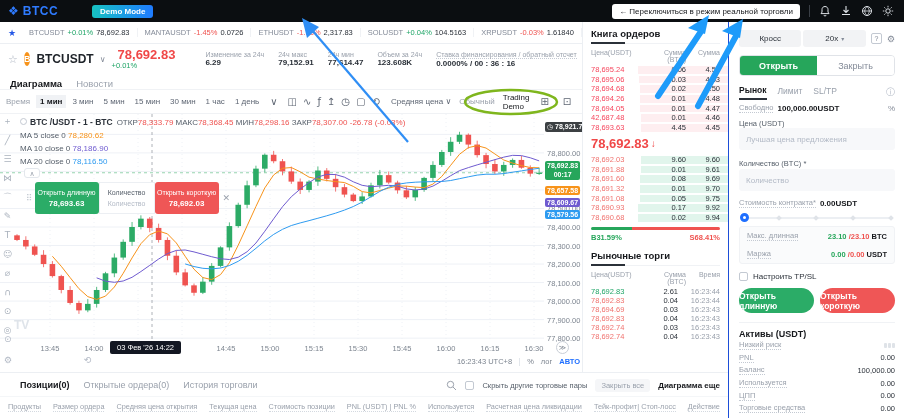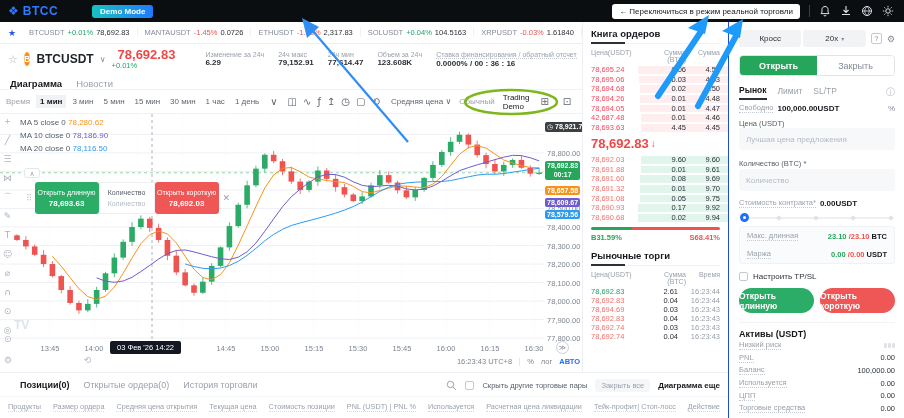--- a/index.html
+++ b/index.html
@@ -450,20 +450,23 @@
         <rect x="518.6500000000001" y="45.940983606557374" width="5.6" height="7.78032786885246" fill="#ef5350"></rect>
         <line x1="530.3" y1="51.31311475409836" x2="530.3" y2="62.61311475409836" stroke="#ef5350" stroke-width="0.8"></line>
         <rect x="527.5" y="53.721311475409834" width="5.6" height="5.927868852459021" fill="#ef5350"></rect>
         <line x1="539.15" y1="53.721311475409834" x2="539.15" y2="60.945901639344264" stroke="#2cab66" stroke-width="0.8"></line>
         <rect x="536.35" y="58.72295081967213" width="5.6" height="1.2" fill="#2cab66"></rect>
         <polyline points="52.4,142.2688524590164 61.25,152.272131147541 70.1,163.57213114754097 78.94999999999999,174.68688524590164 87.8,182.65245901639344 96.64999999999999,185.4311475409836 105.5,182.09672131147542 114.35,173.01967213114753 123.19999999999999,159.31147540983608 132.05,143.9360655737705 140.89999999999998,129.672131147541 149.75,120.59508196721312 158.6,117.07540983606557 167.45,119.85409836065574 176.29999999999998,128.9311475409836 185.15,142.2688524590164 194,155.2360655737705 202.85,163.57213114754097 211.7,165.60983606557377 220.54999999999998,160.6081967213115 229.39999999999998,148.75245901639343 238.25,131.15409836065575 247.1,111.88852459016394 255.95,92.4377049180328 264.79999999999995,73.91311475409836 273.65,60.945901639344264 282.5,54.27704918032787 291.34999999999997,53.53606557377049 300.2,57.79672131147541 309.05,63.16885245901639 317.9,65.02131147540983 326.75,66.50327868852459 335.59999999999997,67.61475409836065 344.45,68.54098360655738 353.3,72.4311475409836 362.15,77.61803278688525 371,78.91475409836066 379.84999999999997,76.50655737704918 388.7,74.09836065573771 397.55,71.94950819672023 406.4,72.13475409835958 415.25,73.0609836065563 424.09999999999997,73.61672131147434 432.95,70.09704918032679 441.79999999999995,62.427868852459014 450.65,51.31311475409836 459.5,40.27245901639236 468.34999999999997,33.60360655737597 477.2,31.64000000000054 486.04999999999995,34.04819672131202 494.9,39.97606557377103 503.75,46.01508196721203 512.5999999999999,49.09016393442623 521.45,51.60950819672239 530.3,53.53606557377049 539.15,53.79540983606449" fill="none" stroke="#f7931a" stroke-width="1"></polyline>
         <polyline points="96.64999999999999,163.85 105.5,167.1844262295082 114.35,168.29590163934427 123.19999999999999,166.99918032786886 132.05,163.29426229508198 140.89999999999998,157.5516393442623 149.75,151.34590163934425 158.6,145.04754098360655 167.45,139.5827868852459 176.29999999999998,136.43360655737706 185.15,135.9704918032787 194,137.9155737704918 202.85,140.3237704918033 211.7,142.73196721311476 220.54999999999998,144.76967213114753 229.39999999999998,145.51065573770492 238.25,143.19508196721313 247.1,137.73032786885247 255.95,129.02377049180328 264.79999999999995,117.26065573770492 273.65,104.84918032786885 282.5,92.7155737704918 291.34999999999997,82.71229508196721 300.2,75.1172131147541 309.05,68.54098360655738 317.9,62.98360655737705 326.75,60.390163934426226 335.59999999999997,60.575409836065575 344.45,63.16885245901639 353.3,67.8 362.15,71.31967213114754 371,72.70901639344262 379.84999999999997,72.06065573770492 388.7,71.31967213114754 397.55,72.19032786885192 406.4,74.87639344262242 415.25,75.98786885245848 424.09999999999997,75.06163934426175 432.95,72.09770491803225 441.79999999999995,67.18868852458962 450.65,61.72393442622897 459.5,56.66672131147433 468.34999999999997,53.61016393442515 477.2,50.86852459016501 486.04999999999995,48.23803278688417 494.9,45.64459016393335 503.75,43.1437704918022 512.5999999999999,41.3468852459011 521.45,41.624754098360114 530.3,43.792131147539905 539.15,46.88573770491911" fill="none" stroke="#6f5bd0" stroke-width="1"></polyline>
         <polyline points="185.15,149.91024590163934 194,152.55 202.85,154.30983606557376 211.7,154.8655737704918 220.54999999999998,154.03196721311474 229.39999999999998,151.5311475409836 238.25,147.2704918032787 247.1,141.3889344262295 255.95,134.30327868852459 264.79999999999995,126.84713114754098 273.65,120.40983606557377 282.5,115.31557377049181 291.34999999999997,111.51803278688524 300.2,108.92459016393443 309.05,106.65532786885245 317.9,104.24713114754098 326.75,101.79262295081968 335.59999999999997,99.15286885245902 344.45,96.09631147540983 353.3,92.53032786885245 362.15,88.0844262295082 371,82.71229508196721 379.84999999999997,77.38647540983607 388.7,73.21844262295082 397.55,70.36565573770599 406.4,68.93000000000107 415.25,68.1890163934437 424.09999999999997,67.81852459016501 432.95,67.63327868852566 441.79999999999995,67.49434426229617 450.65,66.5218032786896 459.5,64.68786885245848 468.34999999999997,62.83540983606503 477.2,61.094098360656275 486.04999999999995,60.21418032786939 494.9,60.26049180327923 503.75,59.56581967213169 512.5999999999999,58.20426229508143 521.45,56.86122950819618 530.3,55.490409836066114 539.15,54.304836065572694" fill="none" stroke="#2e9bf0" stroke-width="1"></polyline>
       </svg>
     <div id="legend">
+      <div>
+        <span class="lg-dot"></span><span class="lg-title">BTC /USDT - 1 - BTC</span><span class="lg-ohlc"><span id="ohlc-parts"><span><b>ОТКР</b>78,333.79 </span><span><b>МАКС</b>78,368.45 </span><span><b>МИН</b>78,298.16 </span><span><b>ЗАКР</b>78,307.00 </span></span> <span>-26.78 (-0.03%)</span></span>
+      </div>
       <div id="ma-rows">
           <div class="ma-row"><span>MA 5 close 0  </span><span class="ma-val5">78,280.62</span></div>
           <div class="ma-row"><span>MA 10 close 0  </span><span class="ma-val10">78,186.90</span></div>
           <div class="ma-row"><span>MA 20 close 0  </span><span class="ma-val20">78,116.50</span></div>
         </div>
     </div>
     <div id="collapse">∧</div>
     <div id="overlay-trade">
       <span class="drag">⠿</span>
       <div class="ot-btn ot-long">

